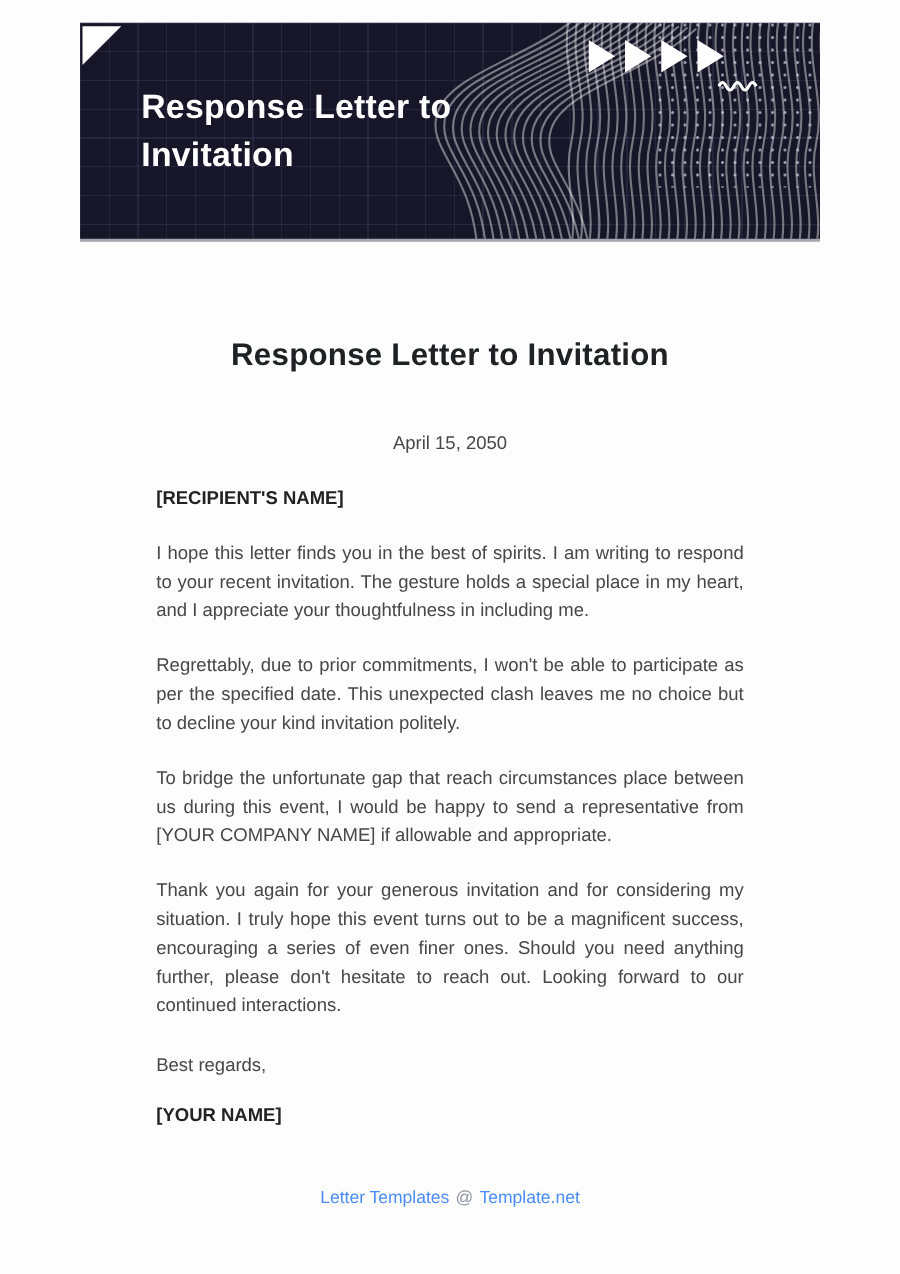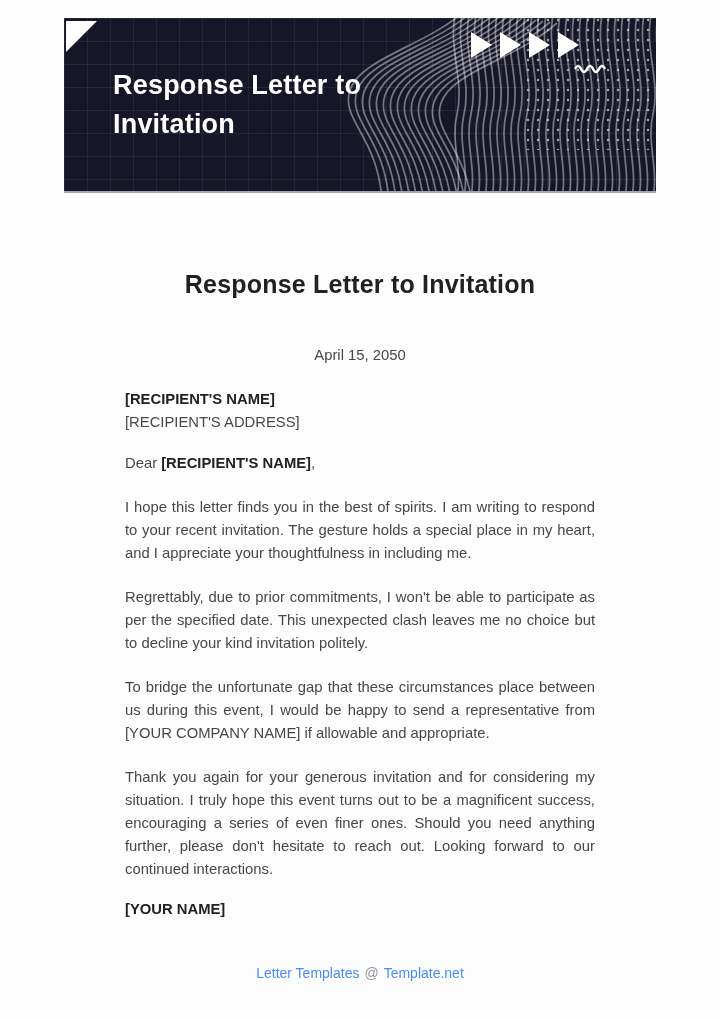--- a/index.html
+++ b/index.html
@@ -206,30 +206,29 @@
   </div>
 
   <h1 class="doc-title">Response Letter to Invitation</h1>
 
   <div class="content">
 
     <div class="date-line">April 15, 2050</div>
 
     <div class="recipient-block">
       <div class="recipient-name">[RECIPIENT'S NAME]</div>
-      <div class="recipient-address">[RECIPIENT'S ADDRESS]</div>
     </div>
 
-    <div class="salutation"><span>Dear </span><b>[RECIPIENT'S NAME]</b><span>,</span></div>
 
     <p class="para">I hope this letter finds you in the best of spirits. I am writing to respond to your recent invitation. The gesture holds a special place in my heart, and I appreciate your thoughtfulness in including me.</p>
     <p class="para">Regrettably, due to prior commitments, I won't be able to participate as per the specified date. This unexpected clash leaves me no choice but to decline your kind invitation politely.</p>
-    <p class="para">To bridge the unfortunate gap that these circumstances place between us during this event, I would be happy to send a representative from [YOUR COMPANY NAME] if allowable and appropriate.</p>
+    <p class="para">To bridge the unfortunate gap that reach circumstances place between us during this event, I would be happy to send a representative from [YOUR COMPANY NAME] if allowable and appropriate.</p>
     <p class="para">Thank you again for your generous invitation and for considering my situation. I truly hope this event turns out to be a magnificent success, encouraging a series of even finer ones. Should you need anything further, please don't hesitate to reach out. Looking forward to our continued interactions.</p>
 
+    <div class="closing">Best regards,</div>
     <div class="signature">[YOUR NAME]</div>
   </div>
 
   <div class="footer">
     <a>Letter Templates</a><span class="footer-sep">@</span><a>Template.net</a>
   </div>
 
 </div>
 
 </body></html>

